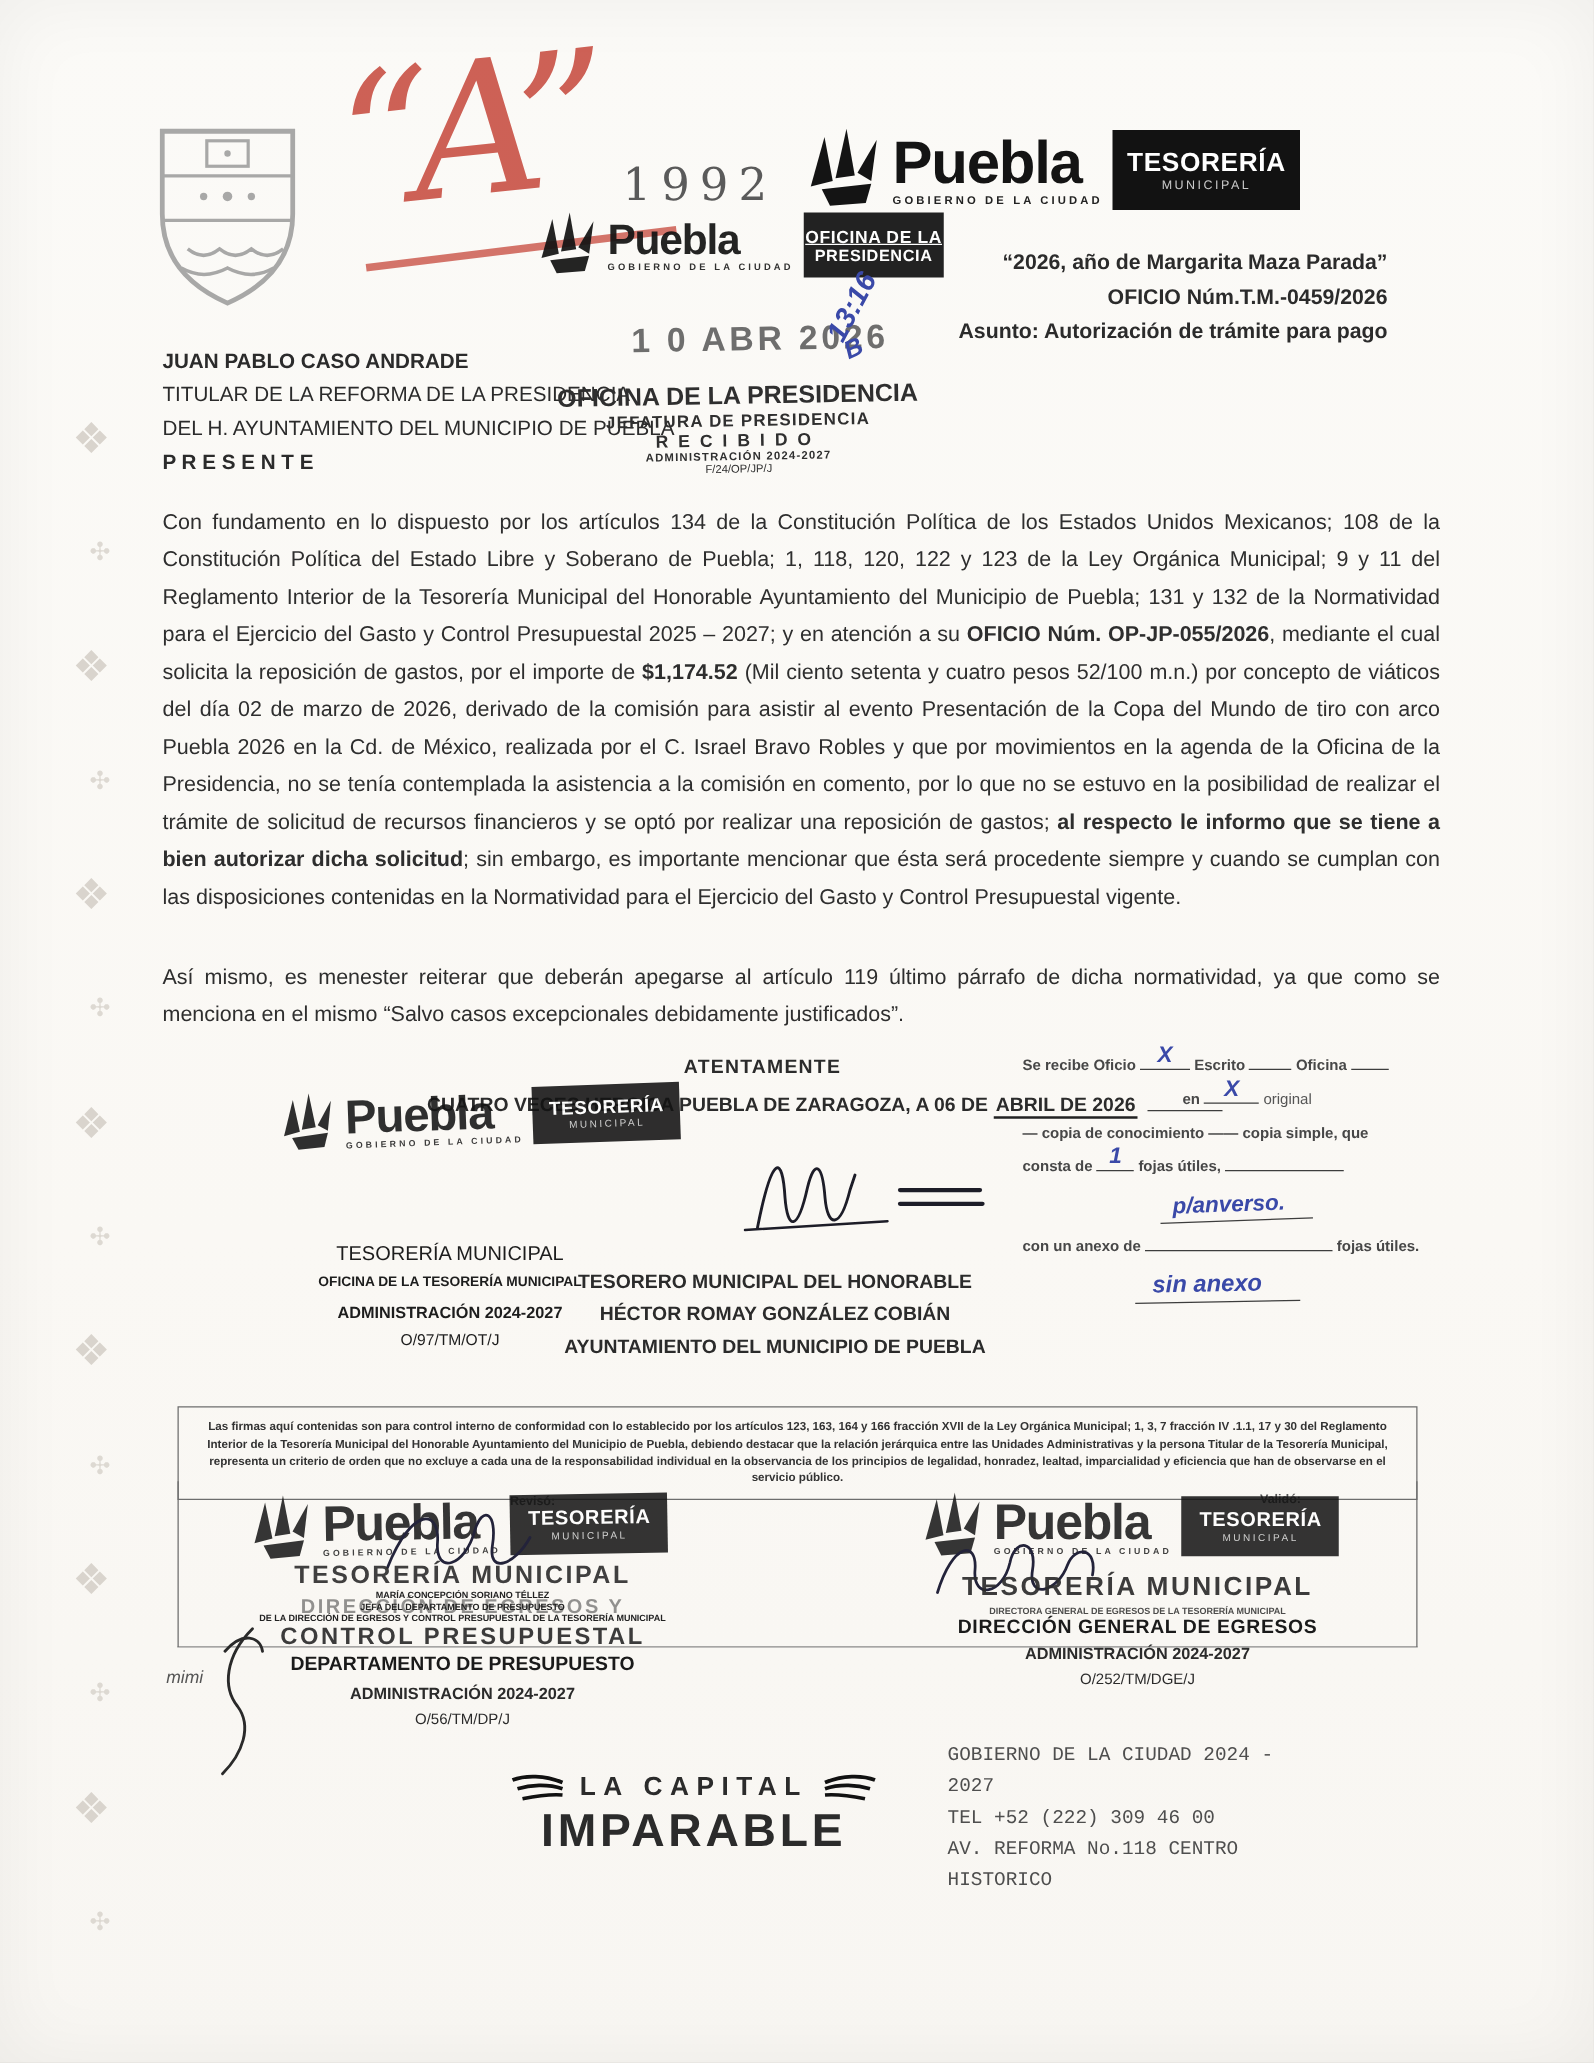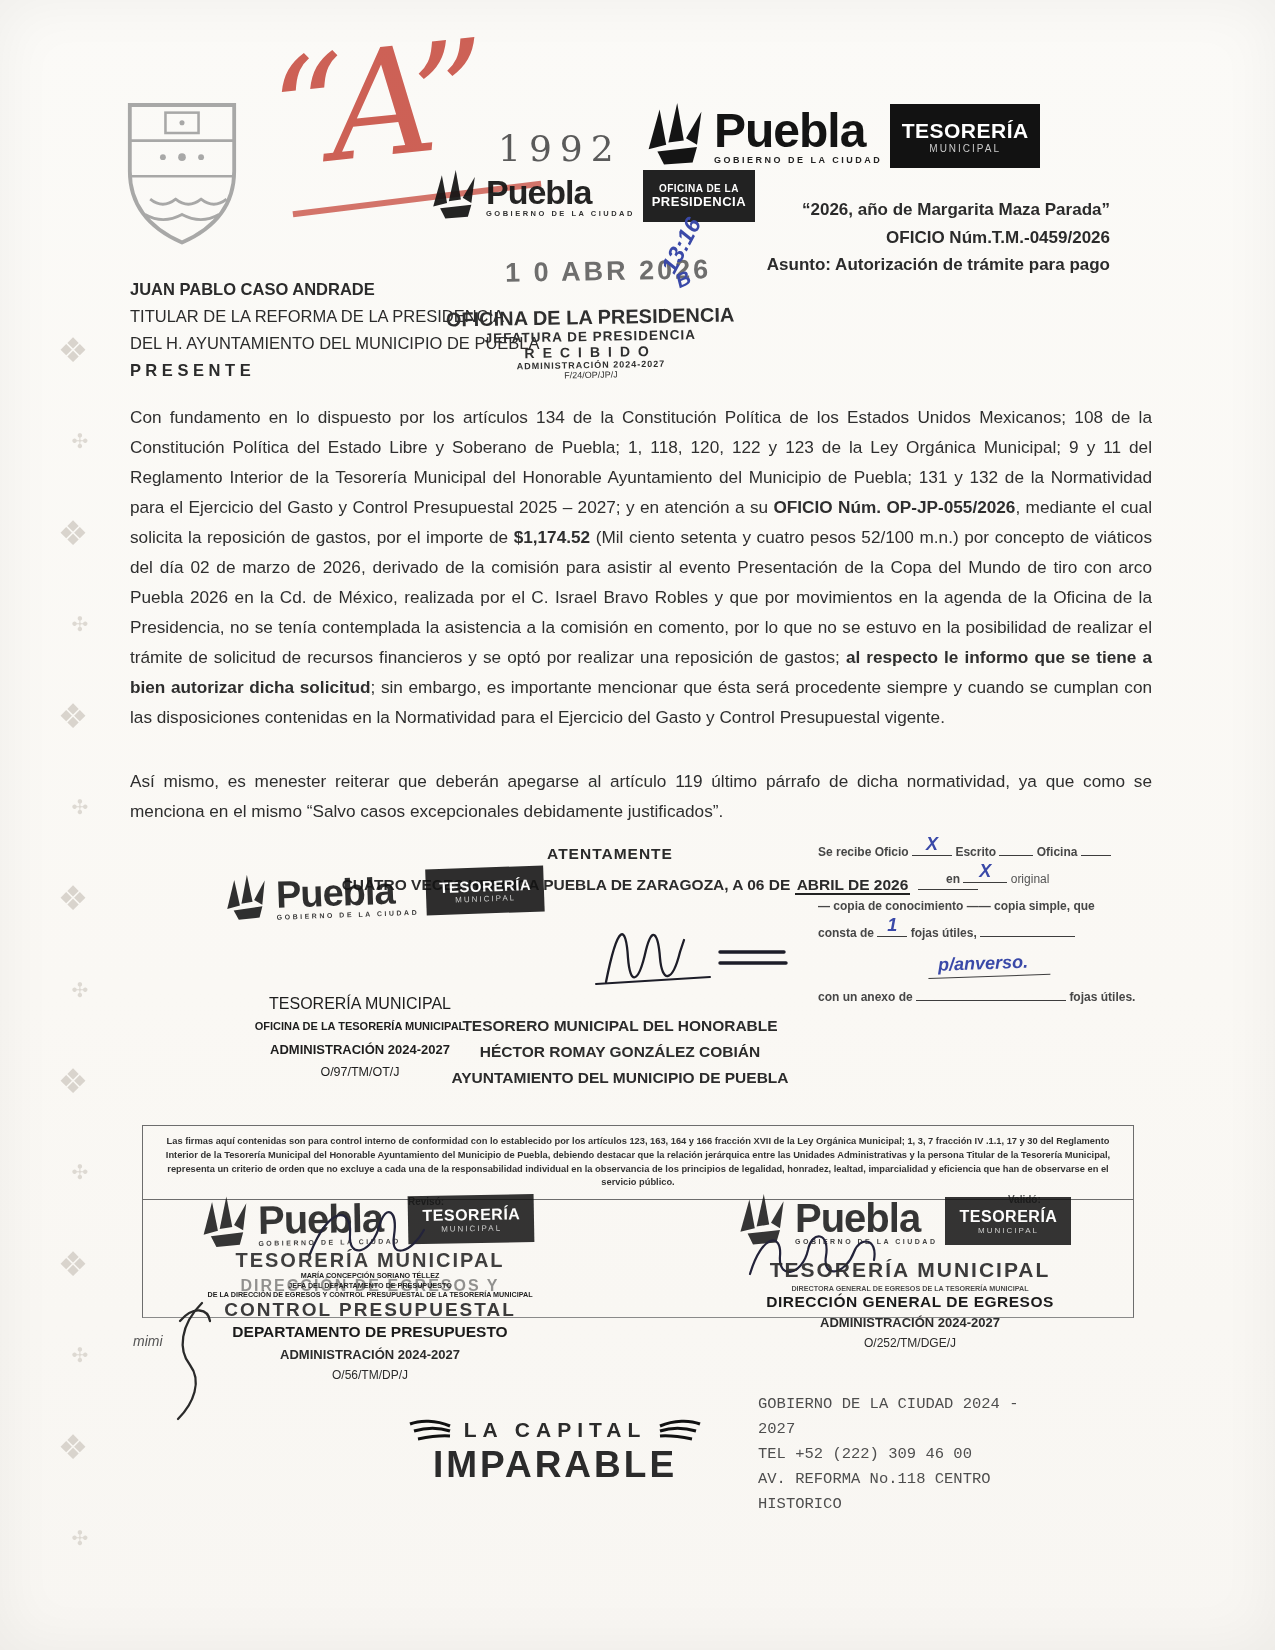--- a/index.html
+++ b/index.html
@@ -108,21 +108,21 @@
           <path d="M24 38 L32 2 L38 36 Z"></path>
           <path d="M40 34 L54 10 L50 40 Z"></path>
         <path d="M14 46 L50 42 L46 56 L20 58 Z"></path>
       </g>
     </svg>
     <div class="txt">
       <div class="wordmark" style="font-size:34px;">Puebla</div>
       <div class="gob" style="font-size:7.5px;">GOBIERNO DE LA CIUDAD</div>
     </div>
     <div class="badge" style="width:112px; height:52px;">
-      <div class="l1" style="font-size:10px;">OFICINA DE LA</div>
+      <div class="l1" style="font-size:14px;text-decoration:underline;">OFICINA DE LA</div>
       <div class="l1" style="font-size:13px;">PRESIDENCIA</div>
     </div>
   </div>
 
   <div class="abs logo" style="left:642px; top:100px;">
     <svg viewBox="0 0 60 64" width="66" height="72">
       <g fill="#141414">
         <path d="M6 44 L16 8 L22 40 Z"></path>
           <path d="M24 38 L32 2 L38 36 Z"></path>
           <path d="M40 34 L54 10 L50 40 Z"></path>
@@ -241,20 +241,23 @@
       <span>fojas útiles,</span>
       <span class="blank w95"></span>
     </div>
     <div class="row" style="padding-left:110px;">
       <span class="handblue" style="font-size:18px; border-bottom:1.6px solid #3d3d3d; padding:0 22px 2px 10px; display:inline-block; transform:rotate(-2deg);">p/anverso.</span>
     </div>
     <div class="row">
       <span>con un anexo de</span>
       <span class="blank w150"></span>
       <span>fojas útiles.</span>
+    </div>
+    <div class="row" style="padding-left:90px;">
+      <span class="handblue" style="font-size:19px; border-bottom:1.6px solid #3d3d3d; padding:0 30px 2px 14px; display:inline-block; transform:rotate(-1deg);">sin anexo</span>
     </div>
   </div>
 
   <div id="disclaimer" class="abs" style="left:142px; top:1098px; width:992px;margin-top:27px;">
     <span>Las firmas aquí contenidas son para control interno de conformidad con lo establecido por los artículos 123, 163, 164 y 166 fracción XVII de la Ley Orgánica Municipal; 1, 3, 7 fracción IV .1.1, 17 y 30 del Reglamento Interior de la Tesorería Municipal del Honorable Ayuntamiento del Municipio de Puebla, debiendo destacar que la relación jerárquica entre las Unidades Administrativas y la persona Titular de la Tesorería Municipal, representa un criterio de orden que no excluye a cada una de la responsabilidad individual en la observancia de los principios de legalidad, honradez, lealtad, imparcialidad y eficiencia que han de observarse en el servicio público.</span>
   </div>
 
   <div id="sigbox" class="abs" style="left:142px; top:1185px; width:992px; height:133px;"></div>
 
   <div class="abs" style="left:408px; top:1196px; font-size:10px; color:#555; font-weight:bold;">Revisó:</div>

